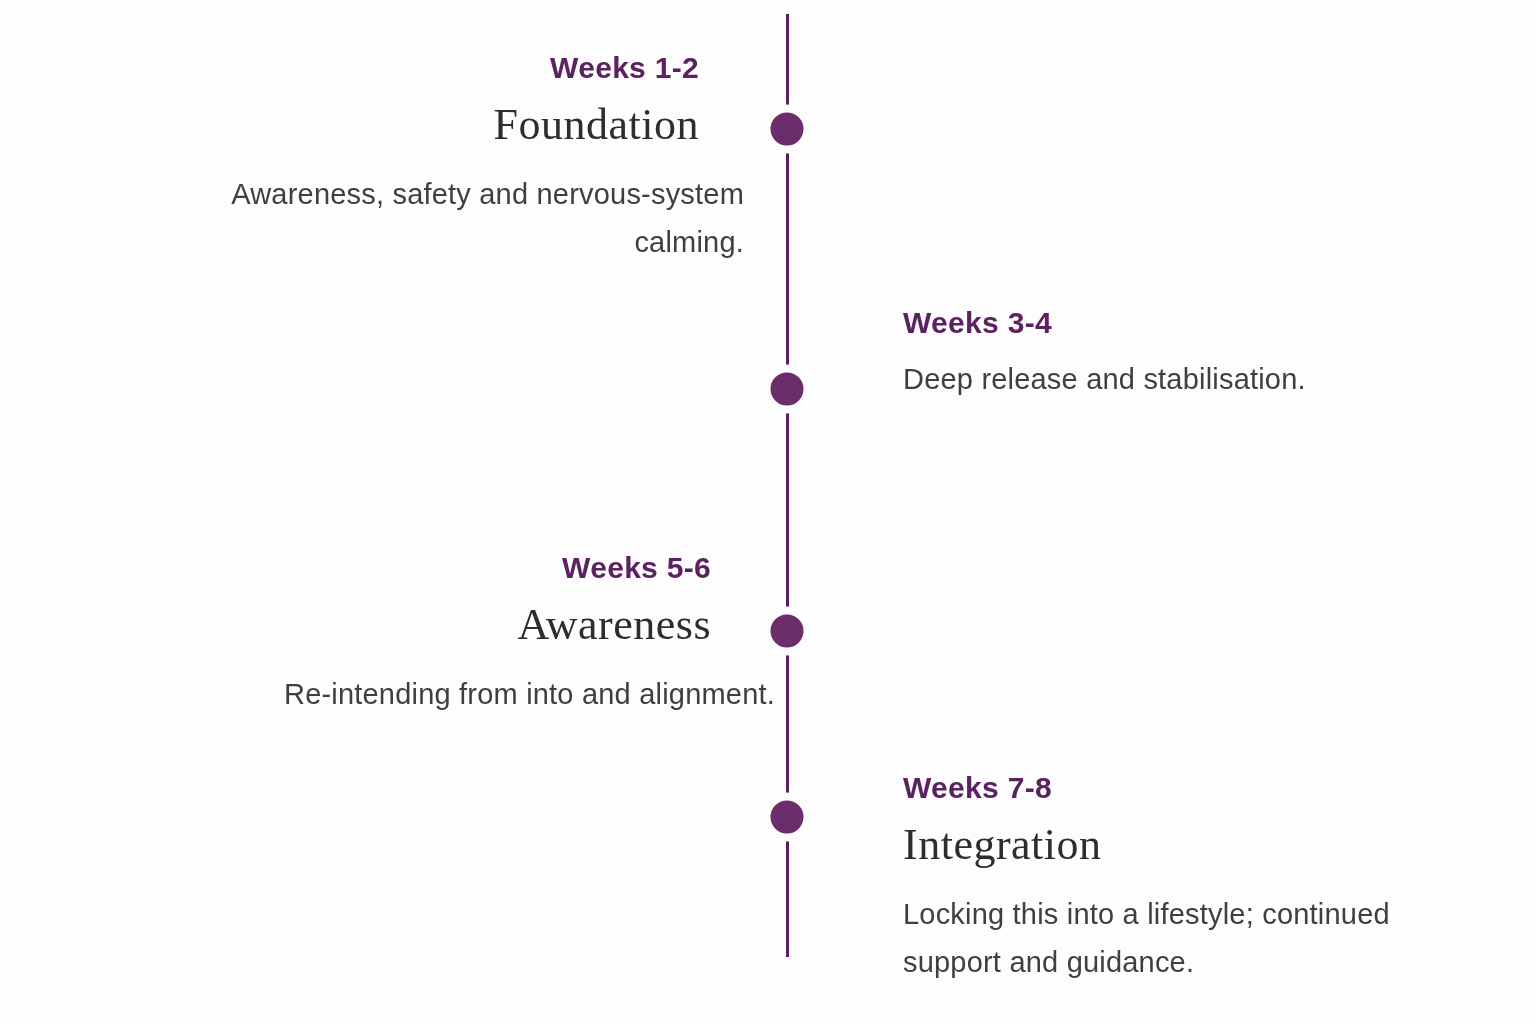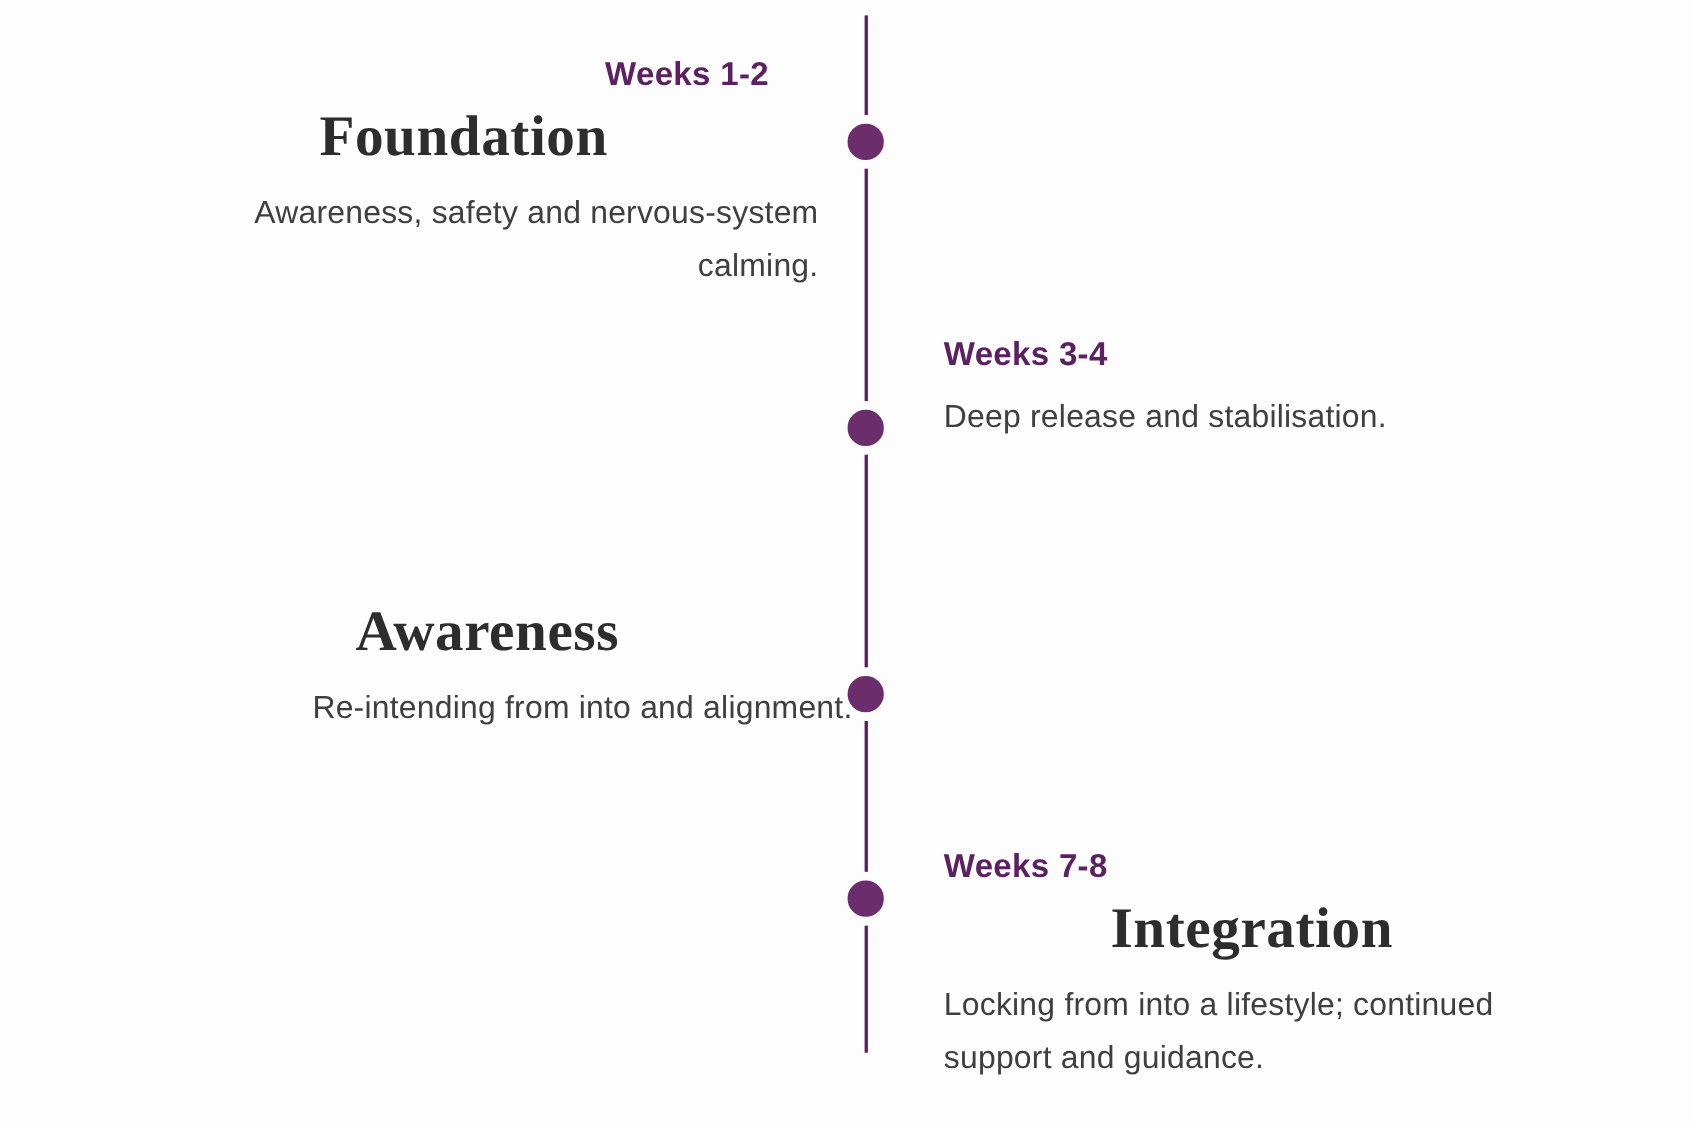--- a/index.html
+++ b/index.html
@@ -23,37 +23,36 @@
     width: 33px; height: 33px;
     border-radius: 50%;
     background: var(--dot, #6b2d6b);
     border: 8px solid var(--bg, #fdfdfd);
     box-sizing: content-box;
     transform: translate(-50%, -50%);
   }
 
   .item { position: absolute; }
   .item.left  { text-align: right; width: 600px; }
-  .item.right { text-align: left;  width: 560px; }
+  .item.right { text-align: left;  width: 560px; margin-left: 45px; }
 
   .weeks {
     font-size: 30px; line-height: 36px;
     font-weight: bold;
     letter-spacing: 0.3px;
     color: var(--accent, #5c2161);
     margin-bottom: 14px;
   }
   .title {
     font-family: "Liberation Serif", serif;
-    font-weight: 700;
-    font-size: 52px; line-height: 50px;
+    font-weight: 400;
+    font-size: 44px; line-height: 50px;
     letter-spacing: 0.5px;
     color: var(--title, #2d2d2d);
     margin-bottom: 20px;
-    text-align: center;
   }
   .desc {
     font-size: 29px; line-height: 48px;
     letter-spacing: 0.2px;
     color: var(--body, #3f3f3f);
   }
   
   .item.i1 .weeks, .item.i1 .title { margin-right: 45px; }
   .item.i3 .weeks, .item.i3 .title { margin-right: 64px; }
 </style>
@@ -74,23 +73,24 @@
     <h2 class="title">Foundation</h2>
     <p class="desc">Awareness, safety and nervous-system calming.</p>
   </div>
 
   <div class="item right i2" style="top:305px; left:858px">
     <div class="weeks">Weeks 3-4</div>
     <p class="desc">Deep release and stabilisation.</p>
   </div>
 
   <div class="item left i3" style="top:550px; right:761px">
+    <div class="weeks">Weeks 5-6</div>
     <h2 class="title">Awareness</h2>
     <p class="desc">Re-intending from into and alignment.</p>
   </div>
 
   <div class="item right i4" style="top:770px; left:858px">
     <div class="weeks">Weeks 7-8</div>
     <h2 class="title">Integration</h2>
-    <p class="desc">Locking from into a lifestyle; continued support and guidance.</p>
+    <p class="desc">Locking this into a lifestyle; continued support and guidance.</p>
   </div>
 
 </div>
 
 </body></html>

